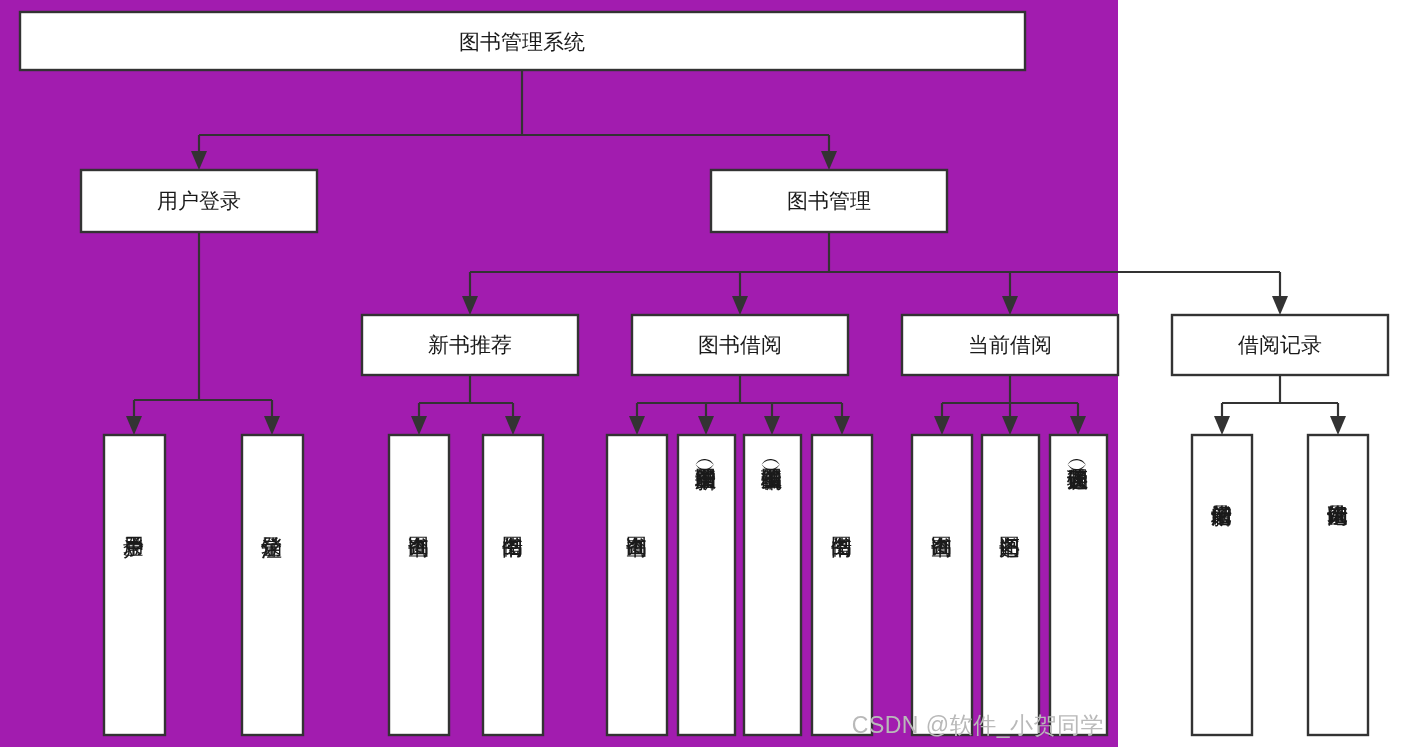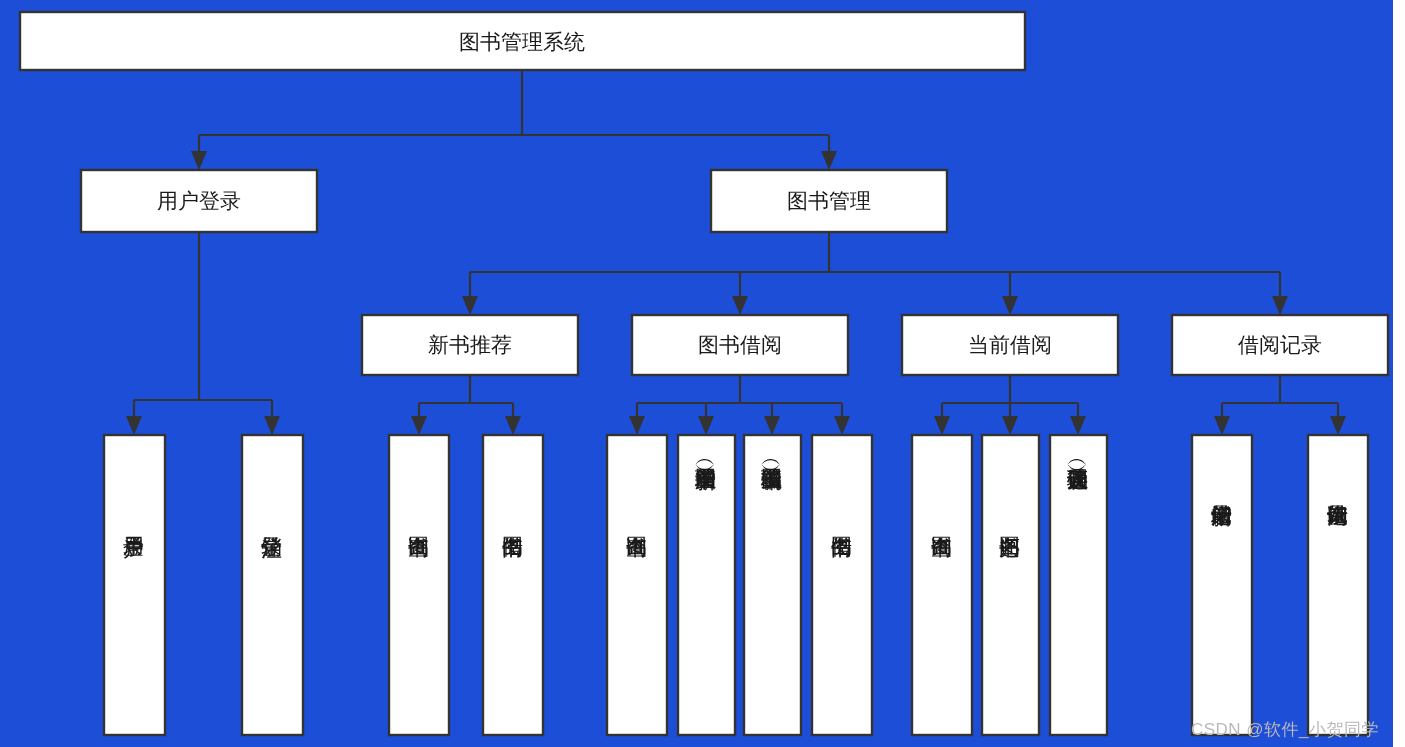--- a/index.html
+++ b/index.html
@@ -8,23 +8,23 @@
     background: #ffffff;
   }
   body {
     width: 1405px;
     height: 747px;
     font-family: "Liberation Sans", "DejaVu Sans", sans-serif;
     overflow: hidden;
   }
   #diagram-root {
     position: relative;
-    width: 1393px;
+    width: 1118px;
     height: 747px;
-    background: #1d4ed8;
+    background: #a21caf;
   }
   svg.diagram-canvas {
     position: absolute;
     left: 0;
     top: 0;
     width: 1405px;
     height: 747px;
     display: block;
   }
   .node-rect {
@@ -52,21 +52,21 @@
   .node-label-v {
     font-family: "Liberation Sans", "DejaVu Sans", sans-serif;
     font-size: 21px;
     fill: #1a1a1a;
   }
   .watermark-text {
     position: absolute;
     right: 14px;
     bottom: 6px;
     font-family: "Liberation Sans", "DejaVu Sans", sans-serif;
-    font-size: 17px;
+    font-size: 23px;
     color: #b9b9b9;
     letter-spacing: 0.5px;
     white-space: nowrap;
     user-select: none;
   }
 </style>
 </head>
 <body>
 
 <div id="diagram-root">

